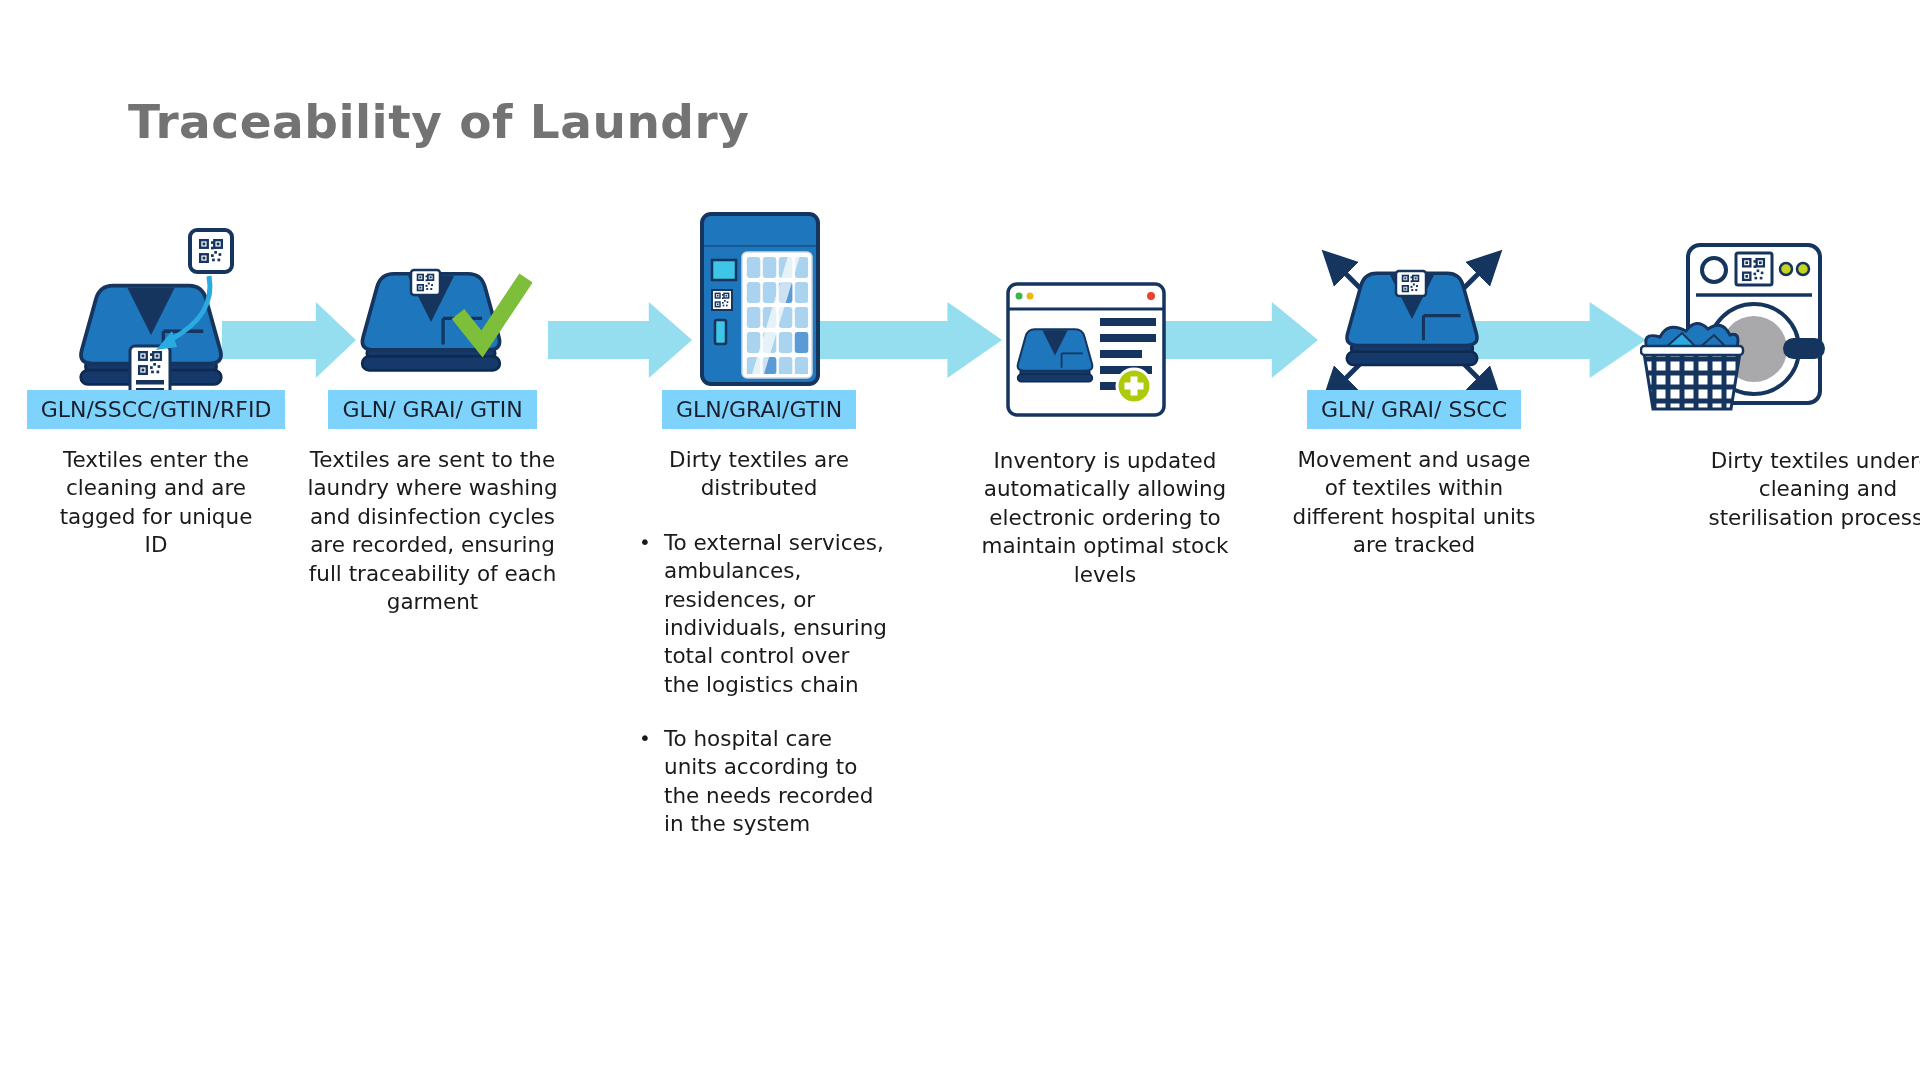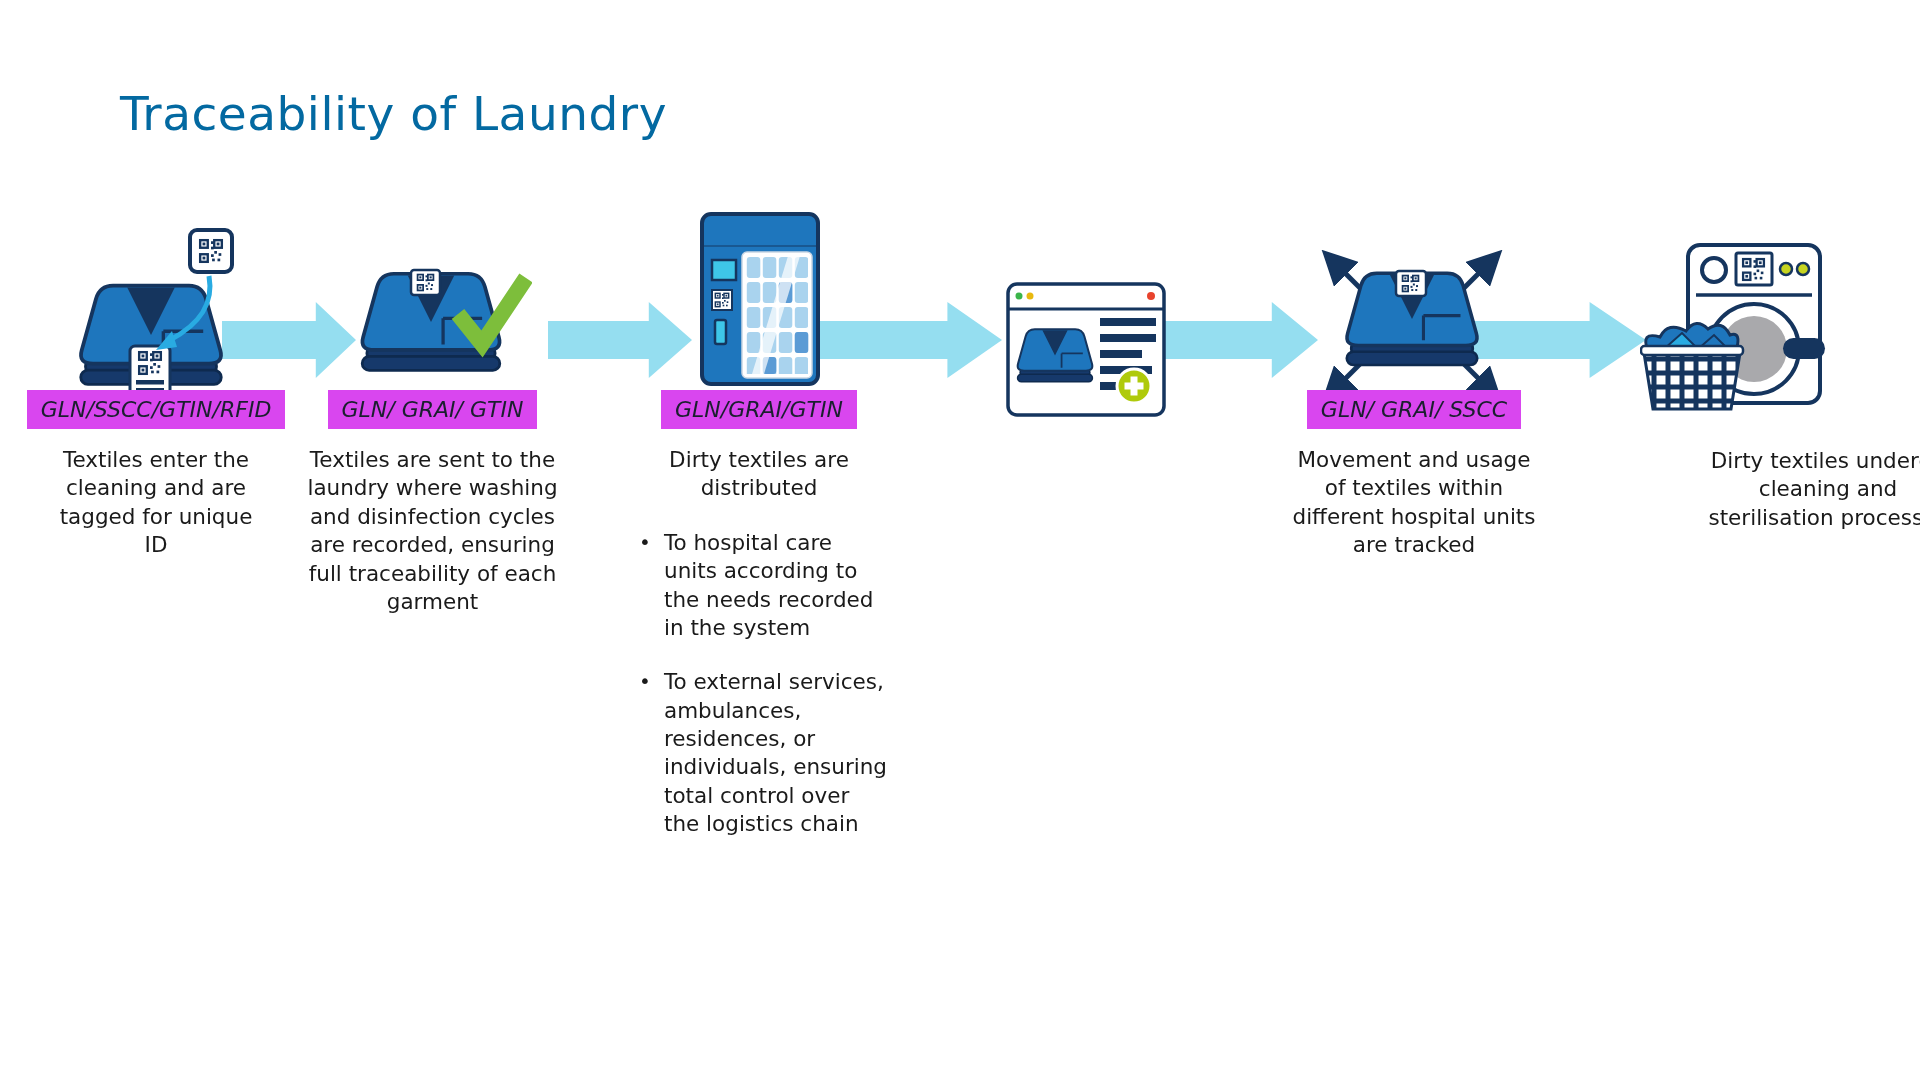--- a/index.html
+++ b/index.html
@@ -1,25 +1,25 @@
 <!DOCTYPE html>
 <html><head>
 <meta charset="utf-8">
 <style>
   html,body{margin:0;padding:0;background:#ffffff;}
   .slide{position:relative;width:1920px;height:1080px;background:#ffffff;overflow:hidden;
          font-family:"DejaVu Sans","Liberation Sans",sans-serif;}
-  .title{position:absolute;left:112px;top:78px;margin:8px;font-size:47px;font-weight:400;
-         color:#0369a1;letter-spacing:0.5px;}
+  .title{position:absolute;left:112px;top:78px;margin:16px;font-size:47px;font-weight:700;
+         color:#737373;letter-spacing:0.5px;}
   .flow-arrow{position:absolute;top:300px;height:80px;z-index:1;}
   .icon{position:absolute;z-index:2;}
   .stage{position:absolute;top:390px;text-align:center;color:#1a1a1a;
          font-size:21.5px;line-height:1.32;z-index:3;}
-  .label{display:inline-block;background:#d946ef;color:#1A1F2E;padding:5px 14px;
-         font-size:22px;white-space:nowrap;font-style:italic;}
+  .label{display:inline-block;background:#7dd3fc;color:#1A1F2E;padding:5px 14px;
+         font-size:22px;white-space:nowrap;}
   .desc{margin:17px 0 0 0;}
   .desc.no-label{margin-top:57px;}
   .bullets{margin:26px 0 0 0;padding:0 0 0 6px;list-style:none;text-align:left;}
   .bullets li{position:relative;padding-left:27px;margin-bottom:26px;}
   .bullets li::before{content:"\2022";position:absolute;left:2px;top:0;font-size:20px;}
 </style>
 </head>
 <body>
 
 <div class="slide">
@@ -190,25 +190,28 @@
 
   <div class="stage" style="left:305px;width:255px">
     <span class="label">GLN/ GRAI/ GTIN</span>
     <p class="desc">Textiles are sent to the laundry where washing and disinfection cycles are recorded, ensuring full traceability of each garment</p>
   </div>
 
   <div class="stage" style="left:631px;width:256px">
     <span class="label">GLN/GRAI/GTIN</span>
     <p class="desc">Dirty textiles are distributed</p>
     <ul class="bullets">
+      <li>To external services, ambulances, residences, or individuals, ensuring total control over the logistics chain</li>
       <li>To hospital care units according to the needs recorded in the system</li>
-      <li>To external services, ambulances, residences, or individuals, ensuring total control over the logistics chain</li>
     </ul>
   </div>
 
+  <div class="stage" style="left:972px;width:266px">
+    <p class="desc no-label">Inventory is updated automatically allowing electronic ordering to maintain optimal stock levels</p>
+  </div>
 
   <div class="stage" style="left:1288px;width:252px">
     <span class="label">GLN/ GRAI/ SSCC</span>
     <p class="desc">Movement and usage of textiles within different hospital units are tracked</p>
   </div>
 
   <div class="stage" style="left:1696px;width:264px">
     <p class="desc no-label">Dirty textiles undergo cleaning and sterilisation processes</p>
   </div>
 

